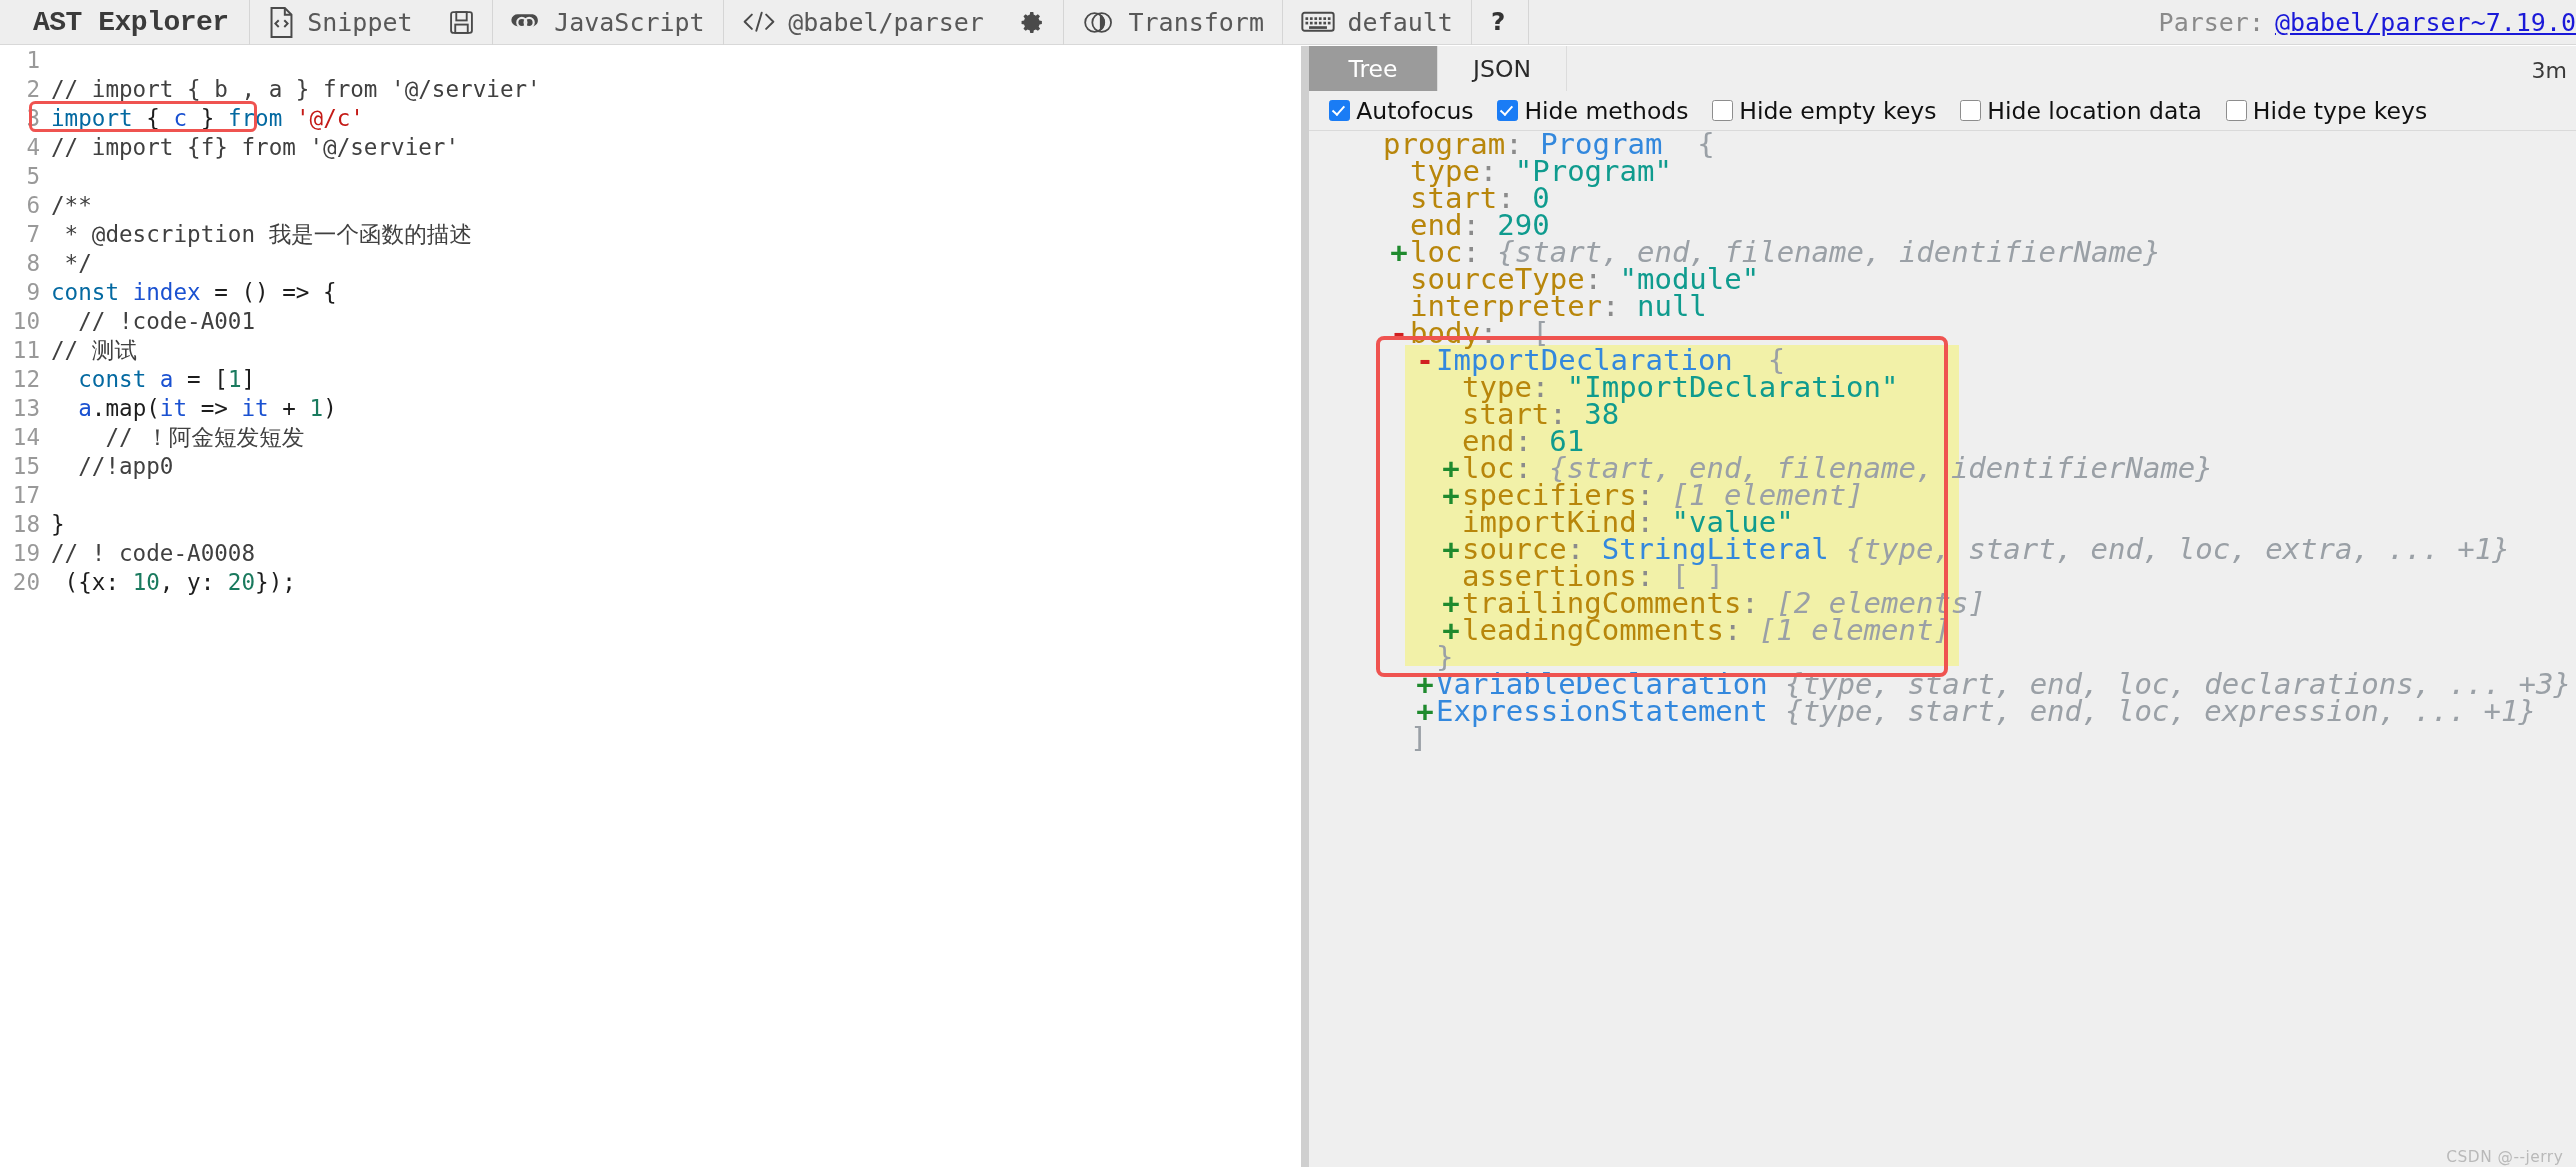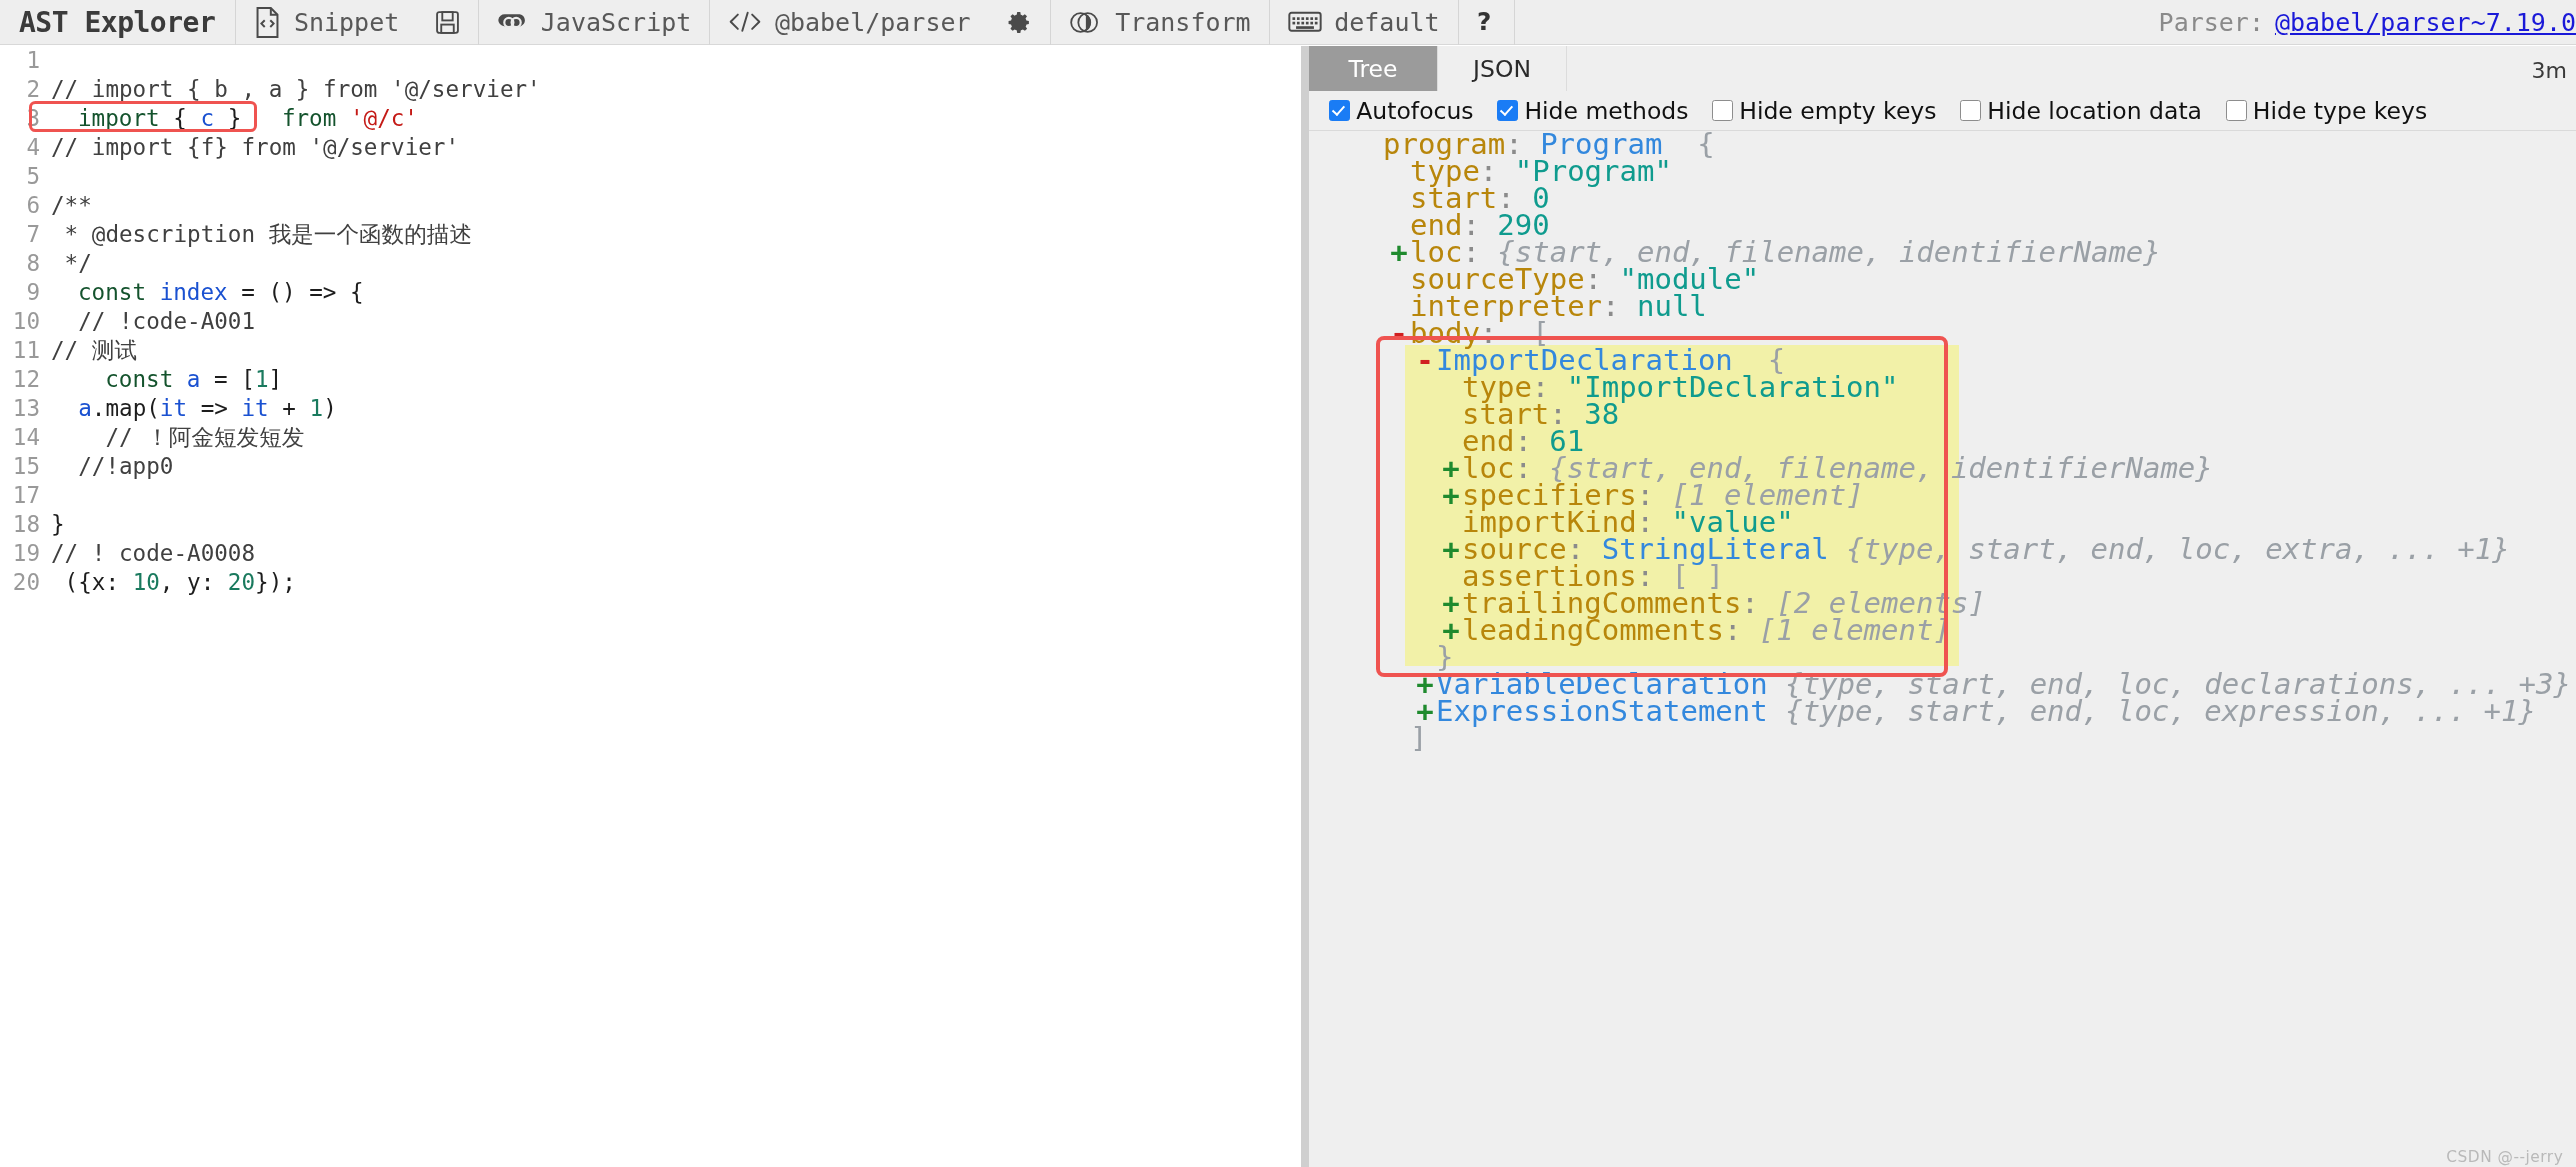--- a/index.html
+++ b/index.html
@@ -15,22 +15,23 @@
   .toolbar {
     position: absolute; top: 0; left: 0;
     width: 2576px; height: 45px;
     background: #eeeeee;
     border-bottom: 0.9px solid #d8d8d8;
     display: flex; align-items: center;
     font-family: "DejaVu Sans Mono", monospace;
   }
   .brand {
     font-size: 28px; font-weight: bold; color: #3b3b3b;
-    padding: 0 20px 0 19px; letter-spacing: -0.5px;
+    padding: 0 20px 0 33px; letter-spacing: -0.5px;
     white-space: nowrap;
+    font-family: Liberation Mono, monospace;
   }
   .tb-sep { width: 0.9px; height: 45px; background: #d5d5d5; flex: none; }
   .tb-item {
     display: flex; align-items: center; gap: 12.7px;
     padding: 0 18px; height: 45px; white-space: nowrap;
     color: #575757; font-size: 25px;
   }
   .tb-item .lbl { font-size: 25px; color: #585858; }
   .tb-ico { display: inline-flex; align-items: center; justify-content: center; }
   .tb-spacer { flex: 1 1 auto; height: 45px; }
@@ -53,21 +54,21 @@
   .code-line {
     display: flex; align-items: flex-start;
     height: 29px; line-height: 29px; white-space: pre;
   }
   .gutter {
     width: 51px; flex: none; text-align: right;
     color: #999999; padding-right: 11px; user-select: none;
   }
   .code-text { white-space: pre; color: #24292e; }
   .tk-com  { color: #404040; }
-  .tk-kw   { color: #14532d; margin-left: 27px; }
+  .tk-kw   { color: #0369a1; }
   .tk-var  { color: #1a51d1; }
   .tk-str  { color: #c41a16; }
   .tk-num  { color: #1a7a5e; }
   .tk-pln  { color: #1d1d1d; }
 
   
   .anno-code {
     position: absolute;
     left: 29px; top: 55px; width: 228px; height: 31px;
     border: 3.6px solid #ef5350; border-radius: 6.3px;

